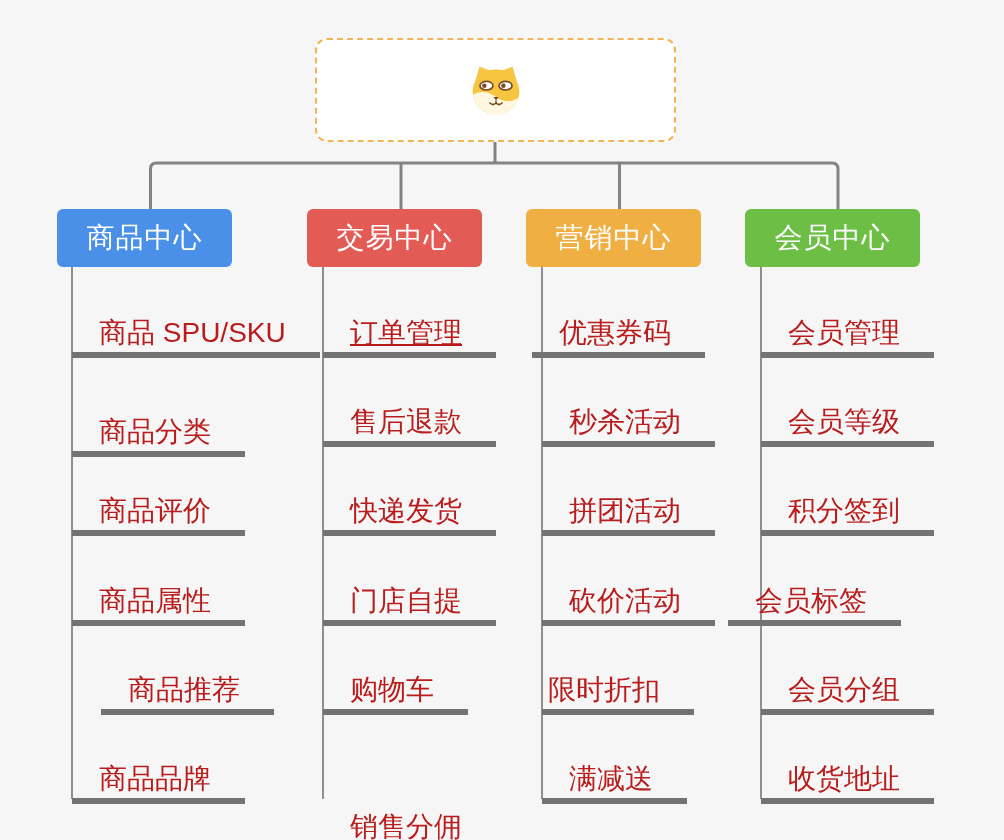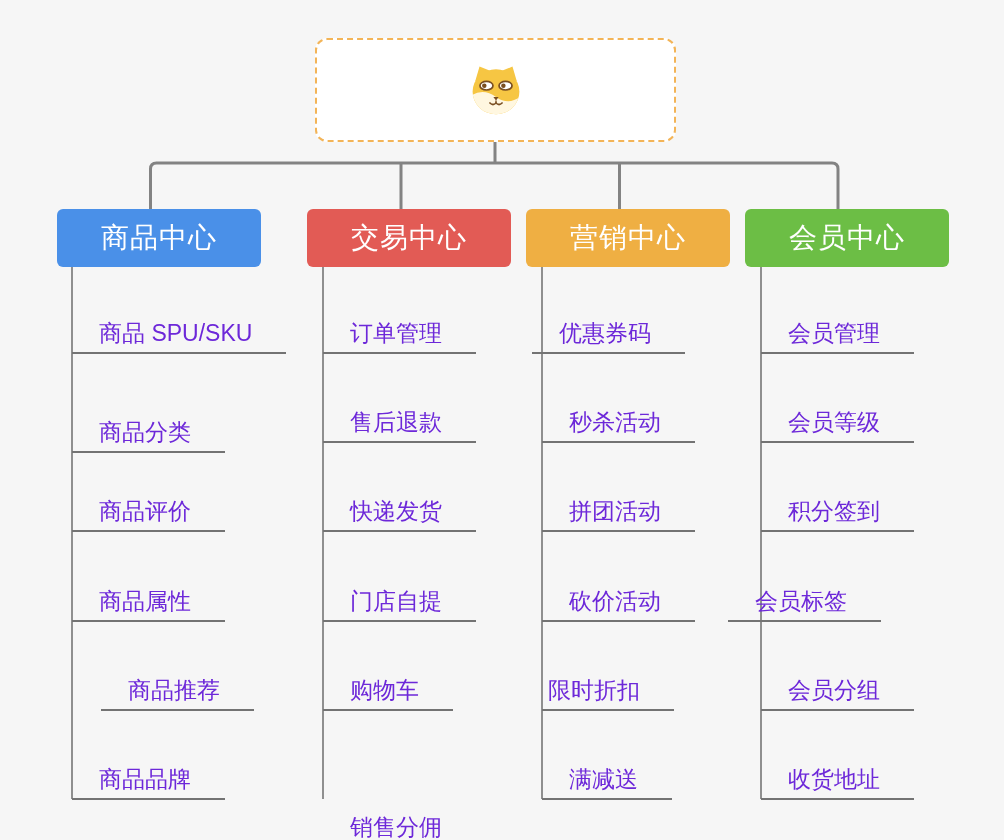--- a/index.html
+++ b/index.html
@@ -33,21 +33,21 @@
   .root-label{
     font-size:42px;
     letter-spacing:1px;
     color:#f0a636;
     white-space:nowrap;
   }
   .dog{display:flex;align-items:center;}
   
   .branch-header{
     position:absolute;top:209px;
-    width:204px;height:58px;
+    width:175px;height:58px;
     border-radius:6px;
     color:#ffffff;
     font-size:28px;
     letter-spacing:1px;
     line-height:58px;
     text-align:center;
     white-space:nowrap;
     cursor:pointer;
   }
   
@@ -55,23 +55,23 @@
     position:absolute;top:267px;
     width:0;height:532px;
     border-left:2px solid #8f8f8f;
   }
   
   .leaf{
     position:absolute;
     line-height:34px;
     height:34px;
     padding:0 34px 2px 27px;
-    border-bottom:2px solid #737373;
-    font-size:23px;
-    color:#6d28d9;
+    border-bottom:6px solid #737373;
+    font-size:28px;
+    color:#b91c1c;
     white-space:nowrap;
     cursor:pointer;
   }
 </style>
 </head>
 <body>
 
 <div class="canvas">
 
   <svg class="connectors" viewBox="0 0 1004 840" fill="none">
@@ -108,21 +108,21 @@
       <div class="branch-header" style="left: 57px; background: rgb(74, 144, 232);">商品中心</div>
       <div class="trunk" style="left: 71px;"></div>
       <div class="leaf" style="left: 72px; top: 316px;">商品 SPU/SKU</div>
       <div class="leaf" style="left: 72px; top: 415px;">商品分类</div>
       <div class="leaf" style="left: 72px; top: 494px;">商品评价</div>
       <div class="leaf" style="left: 72px; top: 584px;">商品属性</div>
       <div class="leaf" style="left: 72px; top: 673px; margin-left: 29px;">商品推荐</div>
       <div class="leaf" style="left: 72px; top: 762px;">商品品牌</div>
       <div class="branch-header" style="left: 307px; background: rgb(226, 91, 85);">交易中心</div>
       <div class="trunk" style="left: 322px;"></div>
-      <div class="leaf" style="left: 323px; top: 316px;">订单管理</div>
+      <div class="leaf" style="left: 323px; top: 316px; text-decoration: underline;">订单管理</div>
       <div class="leaf" style="left: 323px; top: 405px;">售后退款</div>
       <div class="leaf" style="left: 323px; top: 494px;">快递发货</div>
       <div class="leaf" style="left: 323px; top: 584px;">门店自提</div>
       <div class="leaf" style="left: 323px; top: 673px;">购物车</div>
       <div class="leaf" style="left: 323px; top: 762px; margin-top: 48px;">销售分佣</div>
       <div class="branch-header" style="left: 526px; background: rgb(239, 175, 67);">营销中心</div>
       <div class="trunk" style="left: 541px;"></div>
       <div class="leaf" style="left: 532px; top: 316px;">优惠券码</div>
       <div class="leaf" style="left: 542px; top: 405px;">秒杀活动</div>
       <div class="leaf" style="left: 542px; top: 494px;">拼团活动</div>

